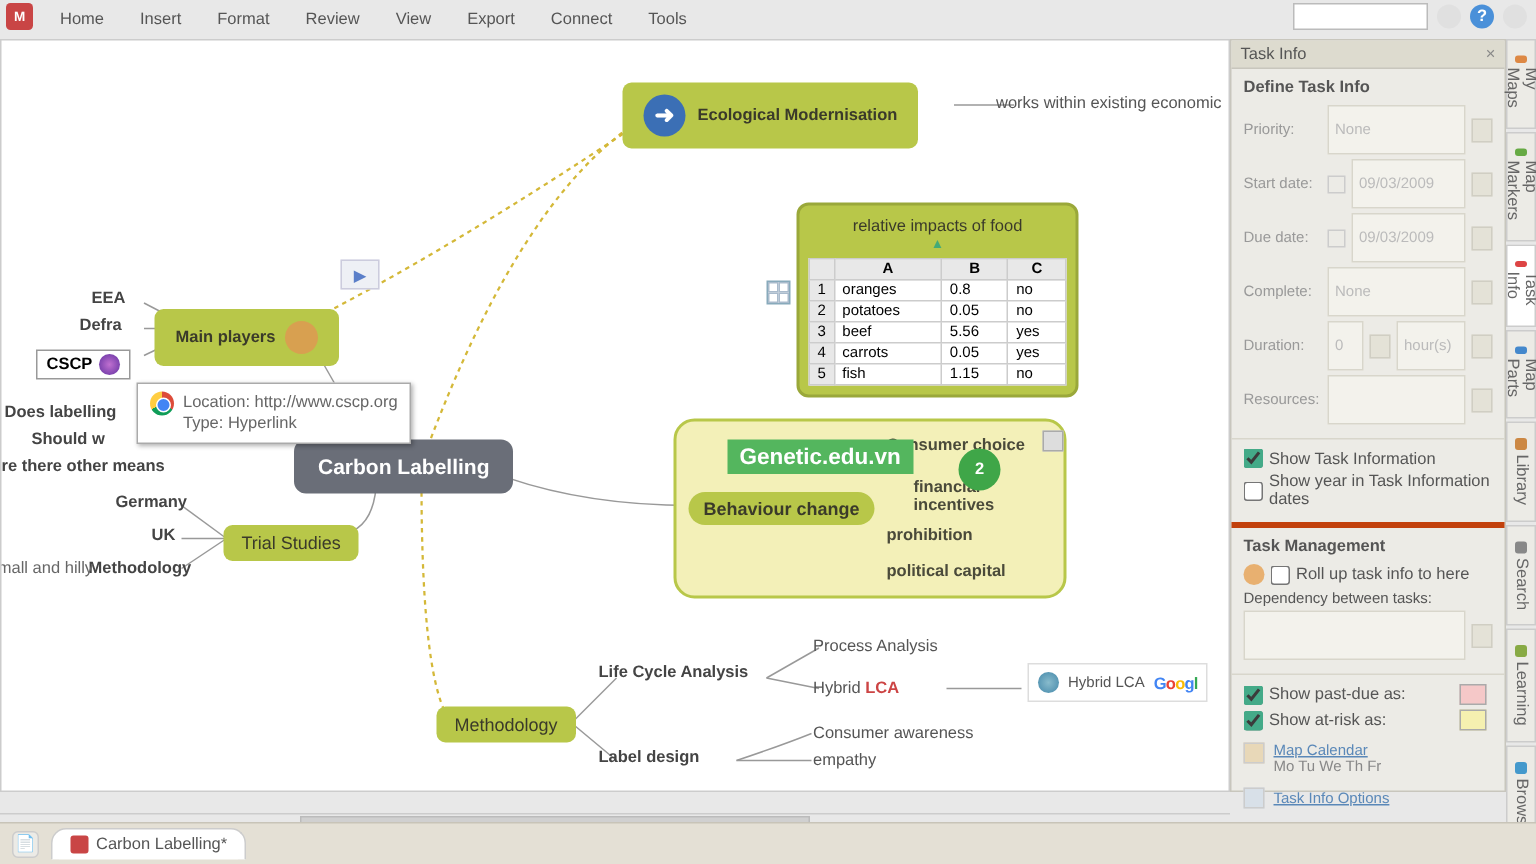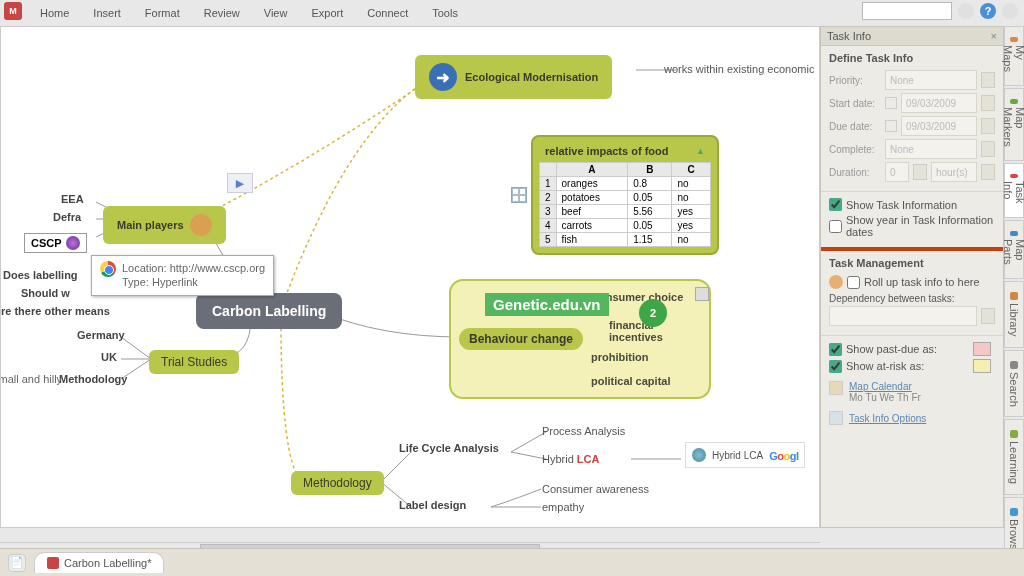--- a/index.html
+++ b/index.html
@@ -13,21 +13,21 @@
 .help-icon { background: #4a90d9; color: #fff; display: flex; align-items: center; justify-content: center; font-weight: bold; }
 .canvas { position: absolute; top: 26px; left: 0; width: 820px; height: 502px; background: #fff; border: 1px solid #ccc; overflow: hidden; }
 .node { position: absolute; padding: 5px 12px; border-radius: 6px; font-size: 12px; white-space: nowrap; }
 .node-olive { background: #b8c749; color: #3a3a2a; font-weight: normal; }
 .node-olive-big { background: #b8c749; color: #3a3a2a; font-weight: bold; font-size: 13px; padding: 8px 14px; }
 .node-gray { background: #6a6e78; color: #fff; font-weight: bold; font-size: 14px; padding: 10px 16px; border-radius: 8px; }
 .label { position: absolute; font-size: 11px; color: #555; white-space: nowrap; }
 .ecol { top: 28px; left: 414px; display: flex; align-items: center; gap: 8px; }
 .ecol .arrow-circle { width: 28px; height: 28px; border-radius: 50%; background: #3b6fb5; display: flex; align-items: center; justify-content: center; color: #fff; font-size: 16px; }
 .impacts-box { position: absolute; top: 108px; left: 530px; background: #b8c749; border: 2px solid #9aa83a; border-radius: 8px; padding: 6px; width: 188px; }
-.impacts-title { color: #3a3a2a; font-weight: bold; padding: 2px 6px 5px; display: flex; justify-content: space-between; align-items: center; }
+.impacts-title { color: #3a3a2a; font-weight: normal; padding: 2px 6px 5px; display: flex; justify-content: space-between; align-items: center; flex-direction: column; }
 .impacts-title .tri { color: #4a7; font-size: 9px; }
 .impacts-table { background: #fff; border-collapse: collapse; width: 100%; }
 .impacts-table th, .impacts-table td { border: 1px solid #ccc; padding: 1px 5px; font-size: 10px; text-align: left; }
 .impacts-table th { background: #e8e8e8; text-align: center; }
 .impacts-table td.rownum { background: #e8e8e8; text-align: center; width: 16px; }
 .main-players { top: 179px; left: 102px; display: flex; align-items: center; gap: 6px; }
 .player-icon { width: 22px; height: 22px; border-radius: 50%; background: #d8a050; }
 .cscp-box { position: absolute; top: 206px; left: 23px; background: #fff; border: 1px solid #999; padding: 2px 6px; display: flex; align-items: center; gap: 4px; font-weight: bold; }
 .cscp-box .glob { width: 14px; height: 14px; border-radius: 50%; background: radial-gradient(#c070d0,#6030a0); }
 .tooltip { position: absolute; top: 228px; left: 90px; background: #fff; border: 1px solid #aaa; box-shadow: 1px 1px 3px rgba(0,0,0,0.3); padding: 5px 8px; display: flex; gap: 6px; align-items: flex-start; z-index: 50; }
@@ -47,21 +47,21 @@
 .trial { top: 323px; left: 148px; }
 .google-box { position: absolute; top: 415px; left: 684px; display: flex; align-items: center; gap: 6px; background: #fff; border: 1px solid #ddd; padding: 3px 6px; }
 .glogo span:nth-child(1){color:#4285f4}.glogo span:nth-child(2){color:#ea4335}.glogo span:nth-child(3){color:#fbbc05}.glogo span:nth-child(4){color:#4285f4}.glogo span:nth-child(5){color:#34a853}
 .glogo { font-size: 16px; font-weight: bold; letter-spacing: -0.5px; }
 .sidepanel { position: absolute; top: 26px; right: 20px; width: 184px; height: 502px; background: #ecebe6; border: 1px solid #c8c6bd; }
 .sp-title { background: #dddbcf; padding: 3px 6px; font-size: 11px; display: flex; justify-content: space-between; align-items: center; border-bottom: 1px solid #c8c6bd; color: #555; }
 .sp-section { padding: 6px 8px; }
 .sp-h { font-weight: bold; color: #555; font-size: 11px; margin-bottom: 6px; }
 .sp-row { display: flex; align-items: center; margin-bottom: 3px; gap: 4px; }
 .sp-row label { width: 52px; color: #999; font-size: 10px; }
-.sp-row .fld { flex: 1; height: 20px; background: #f3f2ec; border: 1px solid #d8d6cb; color: #bbb; font-size: 10px; padding: 0 4px; display: flex; align-items: center; }
+.sp-row .fld { flex: 1; height: 33px; background: #f3f2ec; border: 1px solid #d8d6cb; color: #bbb; font-size: 10px; padding: 0 4px; display: flex; align-items: center; }
 .sp-row .dd { width: 14px; height: 16px; background: #e4e2d7; border: 1px solid #d0cec3; }
 .sp-check { display: flex; align-items: center; gap: 4px; margin-bottom: 3px; color: #555; font-size: 10px; }
 .sp-check input { accent-color: #4a8; }
 .sp-link { color: #5a88b8; font-size: 10px; text-decoration: underline; }
 .sp-color-sw { width: 18px; height: 14px; border: 1px solid #aaa; }
 .right-tabs { position: absolute; top: 26px; right: 0; width: 20px; height: 502px; background: #e8e8e8; display: flex; flex-direction: column; gap: 2px; }
 .rtab { writing-mode: vertical-rl; padding: 10px 3px; background: #ecebe6; border: 1px solid #ccc; font-size: 10px; color: #666; cursor: pointer; display: flex; align-items: center; gap: 3px; }
 .rtab.active { background: #fff; }
 .rtab .dot { width: 8px; height: 8px; border-radius: 2px; }
 .bottom-bar { position: absolute; bottom: 22px; left: 0; width: 820px; height: 12px; background: #e8e8e8; border-top: 1px solid #ccc; display: flex; }
@@ -274,20 +274,25 @@
         <div class="fld">None</div>
         <div class="dd"></div>
       </div>
     <div class="sp-row">
         <label>Duration:</label>
         <div class="fld" style="flex:0 0 24px">0</div>
         <div class="dd"></div>
         <div class="fld">hour(s)</div>
         <div class="dd"></div>
       </div>
+    <div class="sp-row">
+        <label>Resources:</label>
+        <div class="fld"></div>
+        <div class="dd"></div>
+      </div>
   </div>
   <div class="sp-section" style="border-top:1px solid #d8d6cb">
     <div class="sp-check">
         <input type="checkbox" checked="" style="">
         <span>Show Task Information</span>
       </div>
     <div class="sp-check">
         <input type="checkbox" style="">
         <span>Show year in Task Information dates</span>
       </div>

